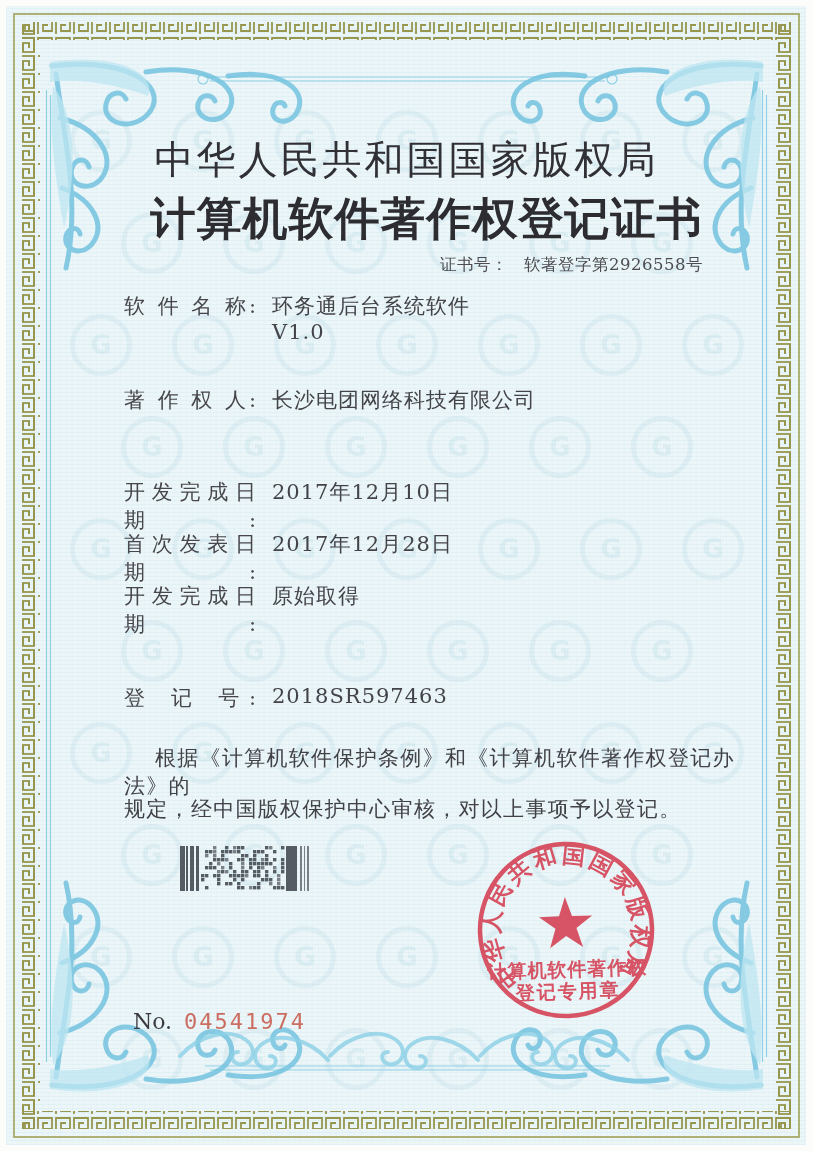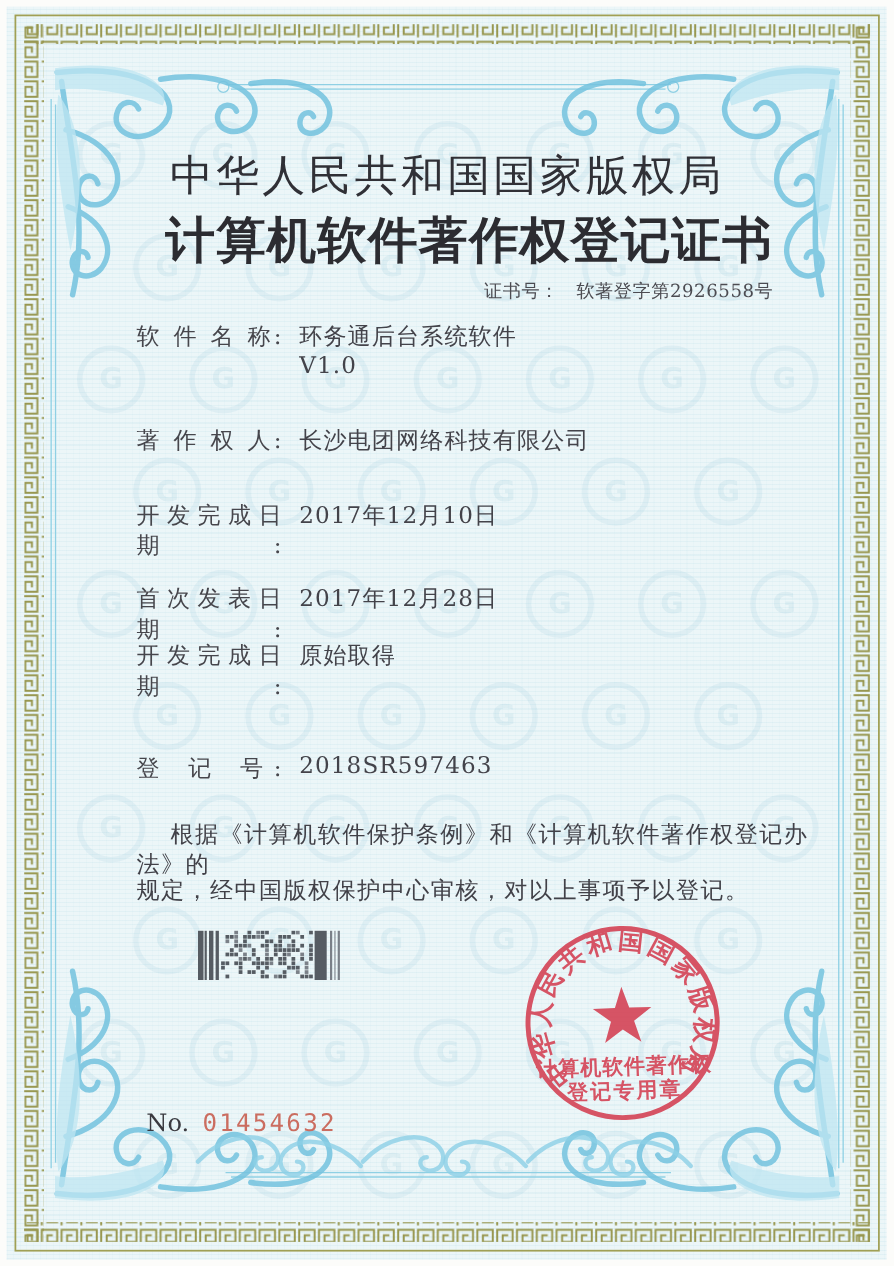--- a/index.html
+++ b/index.html
@@ -208,21 +208,21 @@
 
   <div class="field-row" style="top:292px">
     <span class="flabel">软 件 名 称:</span><span class="fvalue">环务通后台系统软件</span>
   </div>
   <div class="version-line">V1.0</div>
 
   <div class="field-row" style="top:386px">
     <span class="flabel">著 作 权 人:</span><span class="fvalue">长沙电团网络科技有限公司</span>
   </div>
 
-  <div class="field-row" style="top:454px">
+  <div class="field-row" style="top:478px">
     <span class="flabel">开发完成日期:</span><span class="fvalue">2017年12月10日</span>
   </div>
 
   <div class="field-row" style="top:530px">
     <span class="flabel">首次发表日期:</span><span class="fvalue">2017年12月28日</span>
   </div>
 
   <div class="field-row" style="top:582px">
     <span class="flabel">开发完成日期:</span><span class="fvalue">原始取得</span>
   </div>
@@ -363,16 +363,16 @@
         <textPath href="#sealArc" startOffset="0" textLength="310" lengthAdjust="spacing">中华人民共和国国家版权局</textPath>
       </text>
       <polygon fill="#d5485a" points="0,-33 6.5,-13.9 26.6,-13.7 10.5,-1.6 16.5,17.7 0,6 -16.5,17.7 -10.5,-1.6 -26.6,-13.7 -6.5,-13.9"></polygon>
       <text x="0" y="46" text-anchor="middle" font-size="19" font-weight="bold" fill="#d5485a" letter-spacing="1" font-family="'DejaVu Serif','Liberation Serif',serif">计算机软件著作权</text>
       <text x="0" y="68" text-anchor="middle" font-size="19" font-weight="bold" fill="#d5485a" letter-spacing="2" font-family="'DejaVu Serif','Liberation Serif',serif">登记专用章</text>
     </g>
   </svg>
 
 
   <div class="serial">
-    <span>No.</span><span class="num">01454632</span>
+    <span>No.</span><span class="num">04541974</span>
   </div>
 
 </div>
 
 </body></html>

